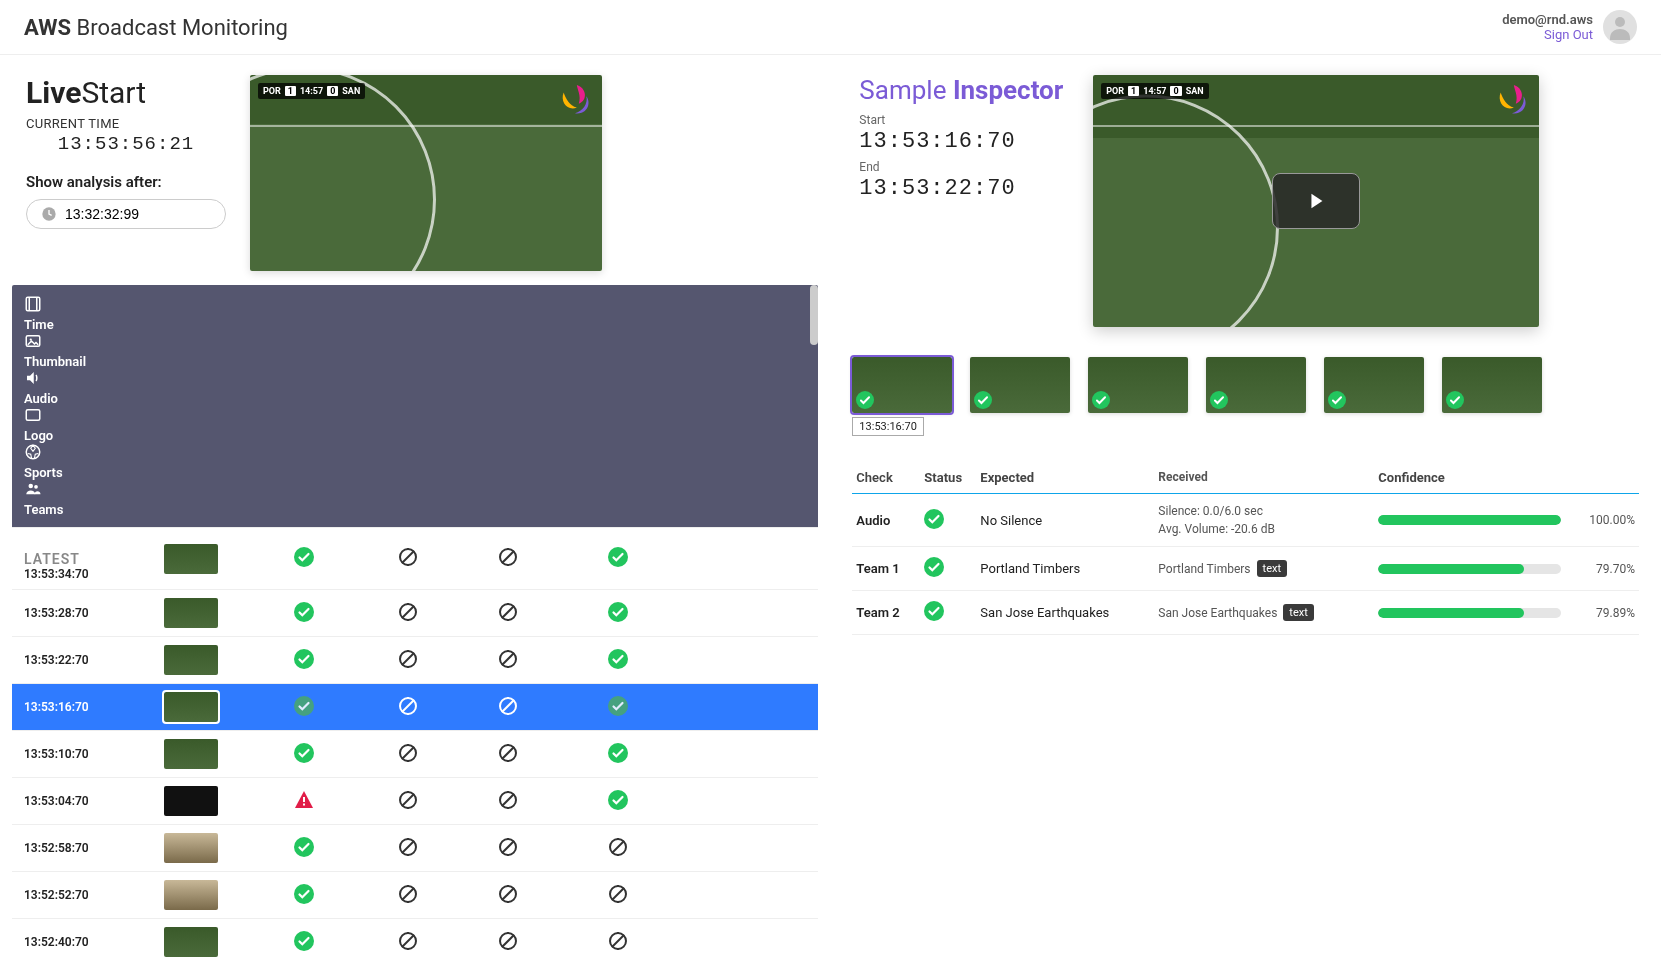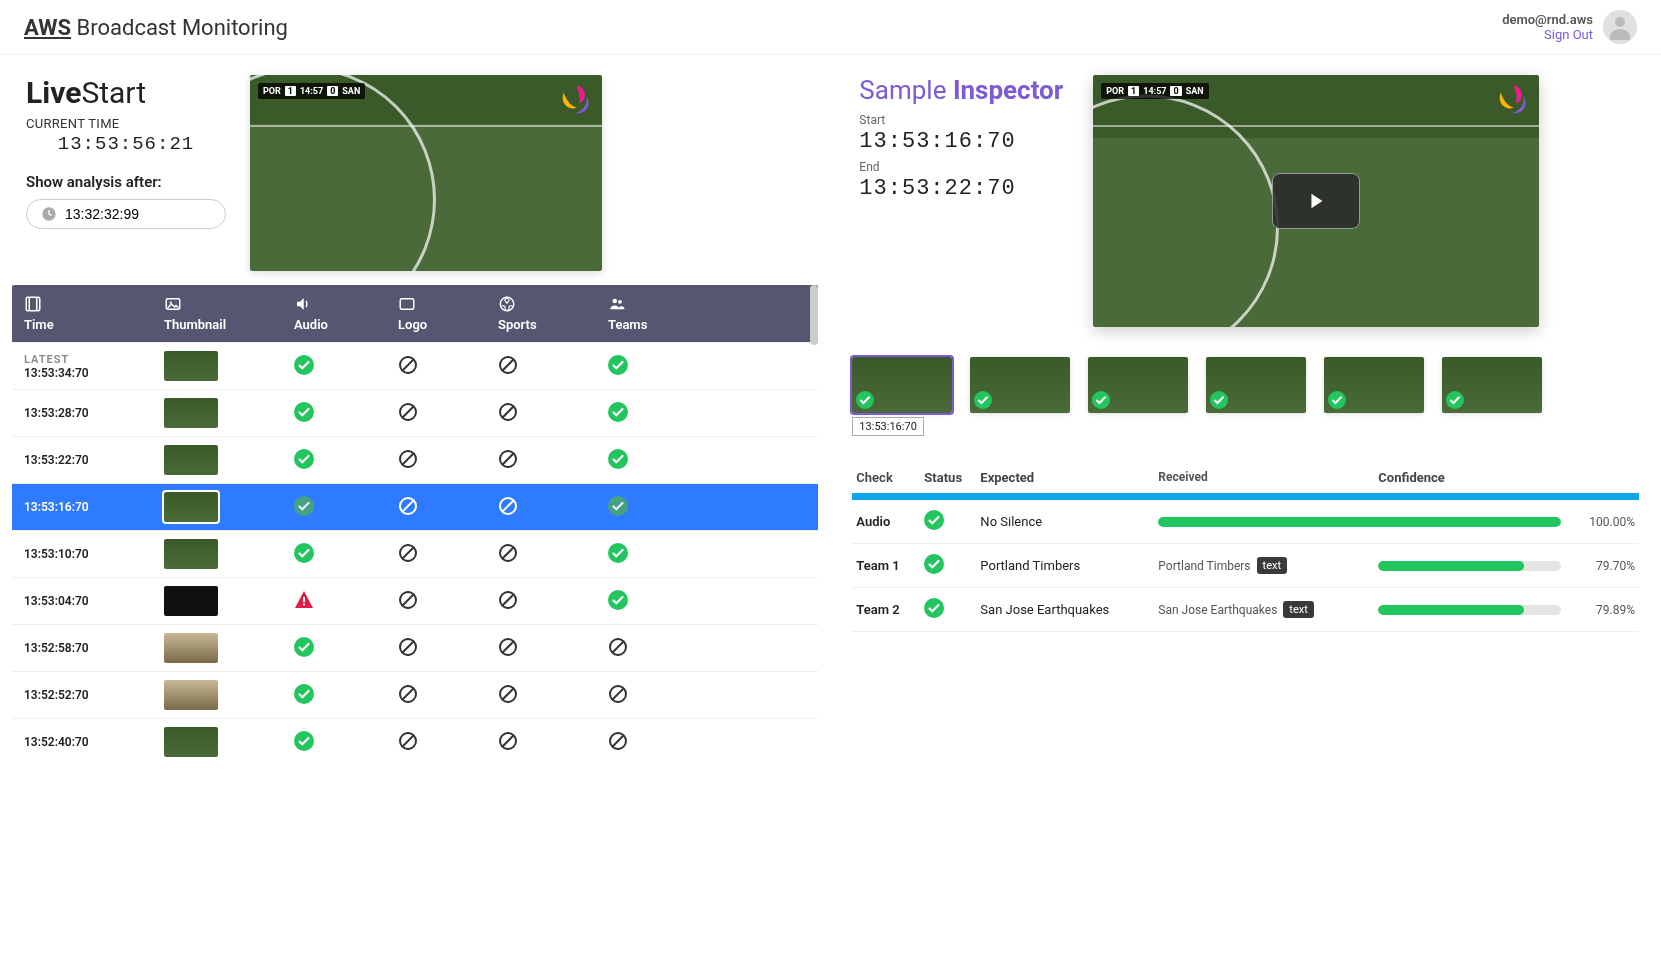--- a/index.html
+++ b/index.html
@@ -8,21 +8,21 @@
     background: #fff;
     color: #222;
     font-size: 14px;
   }
   .header {
     display: flex; justify-content: space-between; align-items: center;
     padding: 10px 24px;
     border-bottom: 1px solid #eee;
   }
   .brand { font-size: 22px; font-weight: 400; color: #333; }
-  .brand b { font-weight: 700; text-decoration: underline; }
+  .brand b { font-weight: 700; }
   .user { text-align: right; display: flex; align-items: center; gap: 10px; }
   .user-text { display:flex; flex-direction:column; align-items:flex-end; }
   .user-email { font-size: 13px; font-weight: 600; color: #555; }
   .sign-out { font-size: 13px; color: #7b5bd6; cursor: pointer; }
   .avatar { width: 34px; height: 34px; border-radius: 50%; background:#e0e0e0; display:flex; align-items:center; justify-content:center; }
   .avatar svg { width:26px; height:26px; fill:#bbb; }
 
   .main { display:flex; gap: 24px; padding: 20px 12px 0 12px; }
   .left  { width: 50%; min-width:700px; }
   .right { width: 50%; padding: 0 10px; }
@@ -42,34 +42,34 @@
 
   
   .field { width:100%; height:100%; background: linear-gradient(#3a5a2a 0 25%, #4a6a3a 25% 100%); position:relative; }
   .field::before{content:"";position:absolute;left:-80px;top:50%;width:260px;height:260px;border:3px solid rgba(255,255,255,.7);border-radius:50%;transform:translateY(-40%);}
   .field::after{content:"";position:absolute;left:0;right:0;top:50px;height:2px;background:rgba(255,255,255,.5);}
   .scorebug{position:absolute;top:8px;left:8px;background:rgba(0,0,0,.75);color:#fff;font-size:9px;padding:3px 5px;border-radius:2px;display:flex;gap:4px;align-items:flex-start;font-weight:700;}
   .scorebug span.num{background:#fff;color:#000;padding:0 3px;border-radius:1px;}
   .logo-swirl{position:absolute;top:8px;right:10px;width:34px;height:34px;}
 
   .table-wrap { border-radius: 2px; overflow:hidden; position:relative; }
-  .thead { background:#55566f; color:#fff; display:flex; padding: 10px 12px; font-size:13px; font-weight:600; }
+  .thead { background:#55566f; color:#fff; display:flex; padding: 10px 12px; font-size:13px; font-weight:600;flex-direction:column; }
   .thead .col { display:flex; flex-direction:column; gap:4px; }
   .thead svg { width:18px; height:18px; fill:#fff; }
   .col-time{width:140px;}
   .col-thumb{width:130px;}
   .col-audio{width:104px;}
   .col-logo{width:100px;}
   .col-sports{width:110px;}
   .col-teams{width:80px;}
   .rows { max-height: 500px; overflow-y:auto; }
   .row { display:flex; align-items:center; padding: 8px 12px; border-top:1px solid #eee; font-size:12px; }
   .row.selected { background:#2f7bff; color:#fff; }
   .row .col-time { font-weight:600; }
-  .row .latest { display:block; font-size:11px; letter-spacing:1px; color:#888; }
+  .row .latest { display:block; font-size:14px; letter-spacing:1px; color:#888;margin-top:15px; }
   .mini-thumb{ width:54px; height:30px; border-radius:2px; background:#334; position:relative; overflow:hidden;}
   .row.selected .mini-thumb{ outline:2px solid #fff; }
   .mini-field{width:100%;height:100%;background:linear-gradient(#3a5a2a,#4a6a3a);}
   .mini-dark{width:100%;height:100%;background:#111;}
   .mini-blur{width:100%;height:100%;background:linear-gradient(#c8b898,#7a6a4a);}
   .icon-cell svg{width:20px;height:20px;}
   .ok{fill:#22c55e;}
   .ok-dim{fill:#4aa86a;opacity:.85;}
   .warn{fill:#e11d48;}
   .na{stroke:#333;fill:none;stroke-width:2;}
@@ -86,21 +86,21 @@
   .play-btn svg{width:22px;height:22px;fill:#fff;}
 
   .strip{display:flex;gap:18px;margin-top:30px;}
   .strip-item{position:relative;width:100px;}
   .strip-thumb{width:100px;height:56px;border-radius:2px;overflow:hidden;position:relative;box-shadow:0 1px 4px rgba(0,0,0,.15);cursor:pointer;}
   .strip-item.active .strip-thumb{outline:2px solid #7b5bd6;}
   .strip-check{position:absolute;bottom:4px;left:4px;width:18px;height:18px;}
   .strip-label{margin-top:4px;border:1px solid #aaa;font-size:11px;padding:2px 6px;display:inline-block;background:#fff;}
 
   .checks{margin-top:26px;width:100%;font-size:13px;}
-  .checks-head{display:flex;border-bottom:7px solid #0ea5e9;padding:8px 4px;font-weight:700;color:#444;}
+  .checks-head{display:flex;border-bottom:1px solid #0ea5e9;padding:8px 4px;font-weight:700;color:#444;}
   .checks-row {display:flex;border-bottom:1px solid #eee;padding:10px 4px;align-items:center;}
   .c-check{width:68px;font-weight:600;}
   .c-status{width:56px;}
   .c-exp{width:178px;}
   .c-recv{width:220px;font-size:12px;color:#555;display:flex;flex-direction:column;gap:4px;align-items:flex-start;}
   .c-recv .with-tag{display:flex;gap:6px;align-items:center;}
   .tag{background:#3a3a3a;color:#fff;font-size:11px;padding:2px 6px;border-radius:3px;}
   .c-conf{flex:1;display:flex;align-items:center;gap:14px;}
   .prog{flex:1;height:10px;background:#e5e5e5;border-radius:6px;overflow:hidden;}
   .prog-fill{height:100%;background:#22c55e;border-radius:6px;}
@@ -518,20 +518,24 @@
         <div class="c-recv">Received</div>
         <div class="c-conf">Confidence</div>
       </div>
       <div id="checks-body">
           <div class="checks-row">
     <div class="c-check">Audio</div>
     <div class="c-status icon-cell"><svg viewBox="0 0 20 20" class="ok">
                 <use href="#i-check"></use>
               </svg></div>
     <div class="c-exp">No Silence</div>
+    <div class="c-recv">
+              <span>Silence: 0.0/6.0 sec</span>
+              <span>Avg. Volume: -20.6 dB</span>
+            </div>
     <div class="c-conf">
       <div class="prog">
                 <div class="prog-fill" style="width:100%"></div>
               </div>
       <div class="pct">100.00%</div>
     </div>
           </div>
           <div class="checks-row">
     <div class="c-check">Team 1</div>
     <div class="c-status icon-cell"><svg viewBox="0 0 20 20" class="ok">

